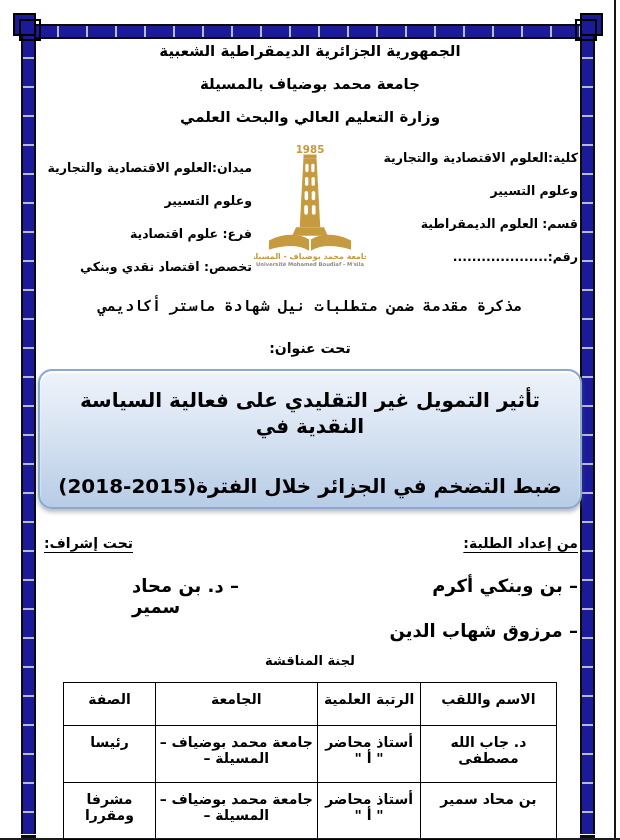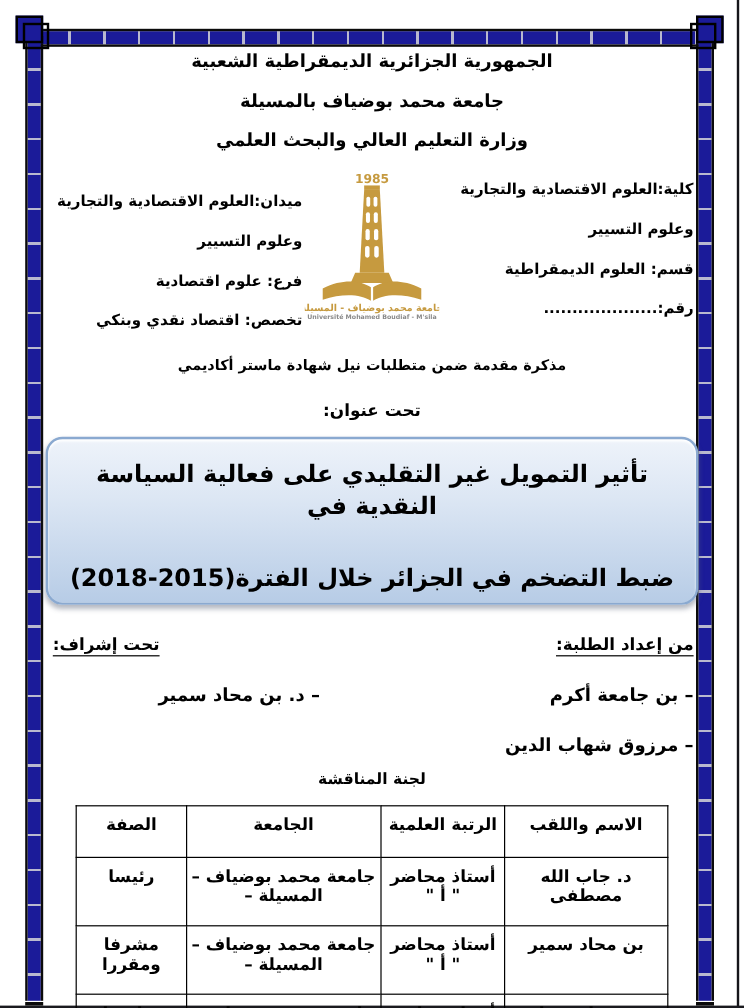--- a/index.html
+++ b/index.html
@@ -25,35 +25,35 @@
   .corner-in{position:absolute;left:4px;top:4px;width:18px;height:18px;border:2px solid #000;background:transparent;}
   .corner-tr .corner-in{left:auto;right:4px;}
 
   
   .content{position:absolute;top:34px;left:42px;right:42px;direction:rtl;text-align:center;}
   .hline{font-size:15px;margin:8px 0 15px;}
   .midrow{display:flex;direction:rtl;align-items:flex-start;margin-top:2px;}
   .infocol{flex:1;text-align:right;font-size:12.5px;line-height:33px;}
   .infocol.left{padding-top:10px;}
   .logo-wrap{width:116px;flex:0 0 116px;display:flex;justify-content:center;}
-  .memo{font-size:12px;margin-top:14px;}
+  .memo{font-size:15px;margin-top:14px;font-family:Liberation Mono, monospace;}
   .under-title{font-size:14px;margin-top:24px;text-align:center;}
   .title-box{
     margin:13px -4px 0;border-radius:14px;height:112px;
     border:2px solid #8aa9d0;
     background:linear-gradient(180deg,#eef3fa 0%,#dde7f4 35%,#b7cce6 100%);
     box-shadow:0 3px 4px rgba(90,100,120,.45), inset 0 2px 2px #ffffff;
     padding:16px 10px 8px;display:flex;flex-direction:column;justify-content:space-between;
   }
   .title-line{font-size:20px;line-height:26px;}
   .prep-row{display:flex;direction:rtl;margin-top:26px;font-size:14px;}
   .prep-right{flex:1.2;text-align:right;}
   .prep-left{flex:1;text-align:left;}
   .prep-label{text-decoration:underline;text-underline-offset:4px;}
-  .person{font-size:15px;margin-top:24px;text-align:right;}
+  .person{font-size:18px;margin-top:24px;text-align:right;}
   .sup-holder{text-align:left;padding-left:2px;}
   .sup-holder .person{text-align:left;padding-left:0;padding-right:0;margin-right:0;margin-left:88px;display:inline-block;}
   .committee-title{font-size:13px;margin-top:12px;text-align:center;}
   table.jury{width:92%;margin:14px auto 0;border-collapse:collapse;direction:rtl;table-layout:fixed;}
   table.jury th,table.jury td{border:1.4px solid #000;font-size:14px;font-weight:700;
     text-align:center;vertical-align:top;padding:8px 3px 16px;}
   table.jury th{padding:8px 3px 18px;}
 </style>
 </head>
 <body>
@@ -124,21 +124,21 @@
   <div class="under-title">تحت عنوان:</div>
 
   <div class="title-box">
     <div class="title-line">تأثير التمويل غير التقليدي على فعالية السياسة النقدية في</div>
     <div class="title-line">ضبط التضخم في الجزائر خلال الفترة(2015-2018)</div>
   </div>
 
   <div class="prep-row">
     <div class="prep-right">
       <span class="prep-label">من إعداد الطلبة:</span>
-      <div class="person">– بن جامعة أكرم</div>
+      <div class="person">– بن وبنكي أكرم</div>
       <div class="person">– مرزوق شهاب الدين</div>
     </div>
     <div class="prep-left sup-holder">
       <span class="prep-label">تحت إشراف:</span>
       <div class="person">– د. بن محاد سمير</div>
     </div>
   </div>
 
   <div class="committee-title">لجنة المناقشة</div>
 

